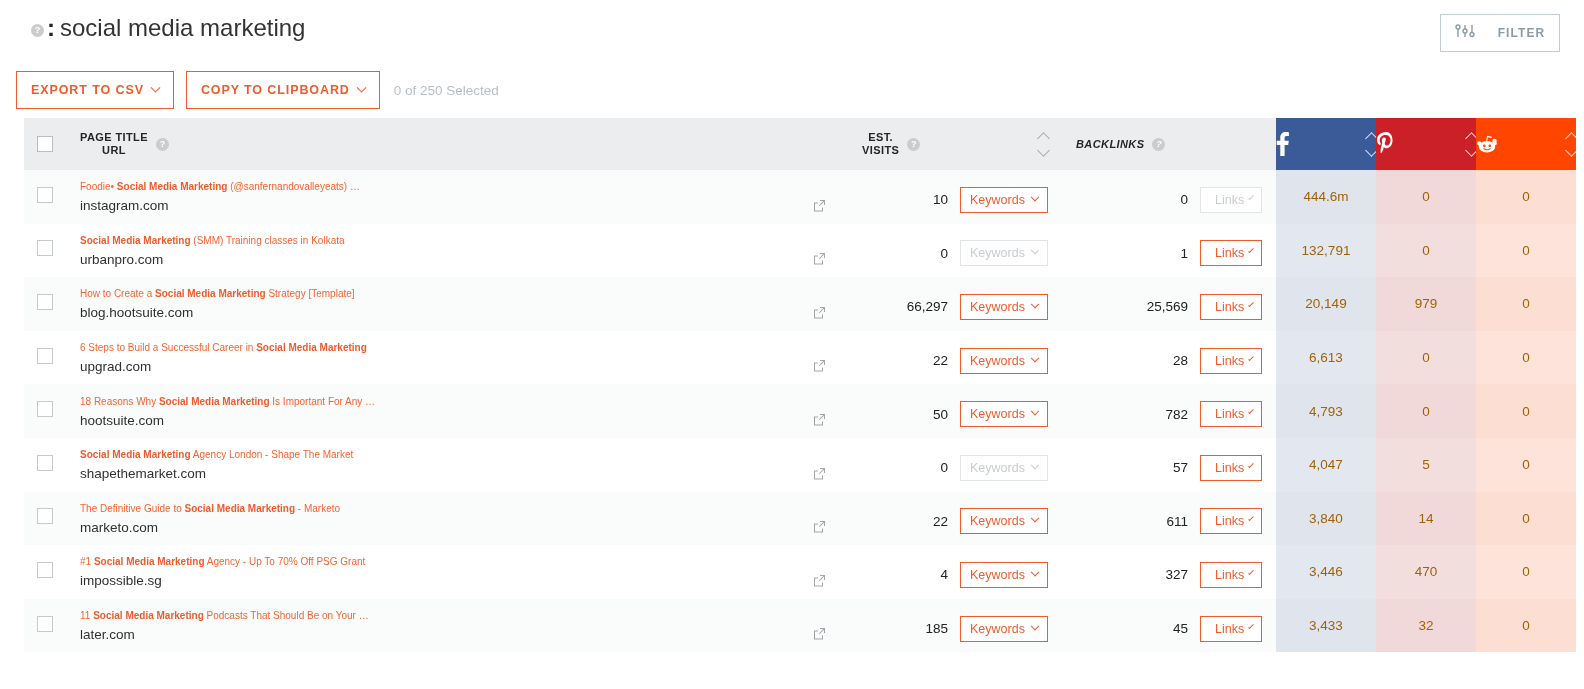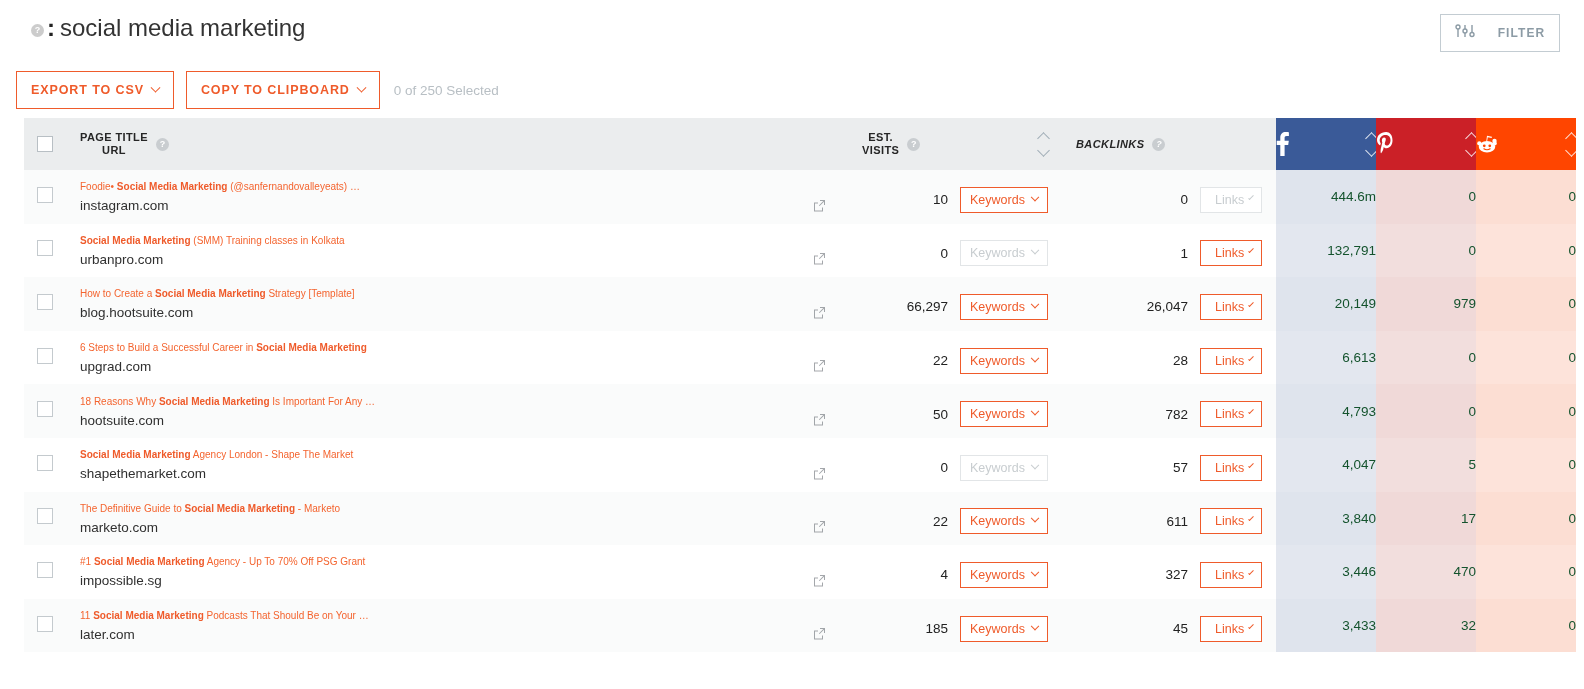--- a/index.html
+++ b/index.html
@@ -235,24 +235,24 @@
   .pill.disabled {
     border-color: #e2e5e7;
     color: #c8cdd0;
     cursor: default;
   }
   .pill .caret { width: 6px; height: 6px; border-width: 1.4px; }
   .pill-kw { width: 88px; justify-content: space-between; }
   .pill-lk { width: 62px; justify-content: center; padding-left: 14px; }
 
   td.cell-social {
-    text-align: right;
+    text-align: center;
     vertical-align: middle;
     font-size: 13.5px;
-    color: #14532d;
+    color: #a16207;
     border-bottom: 1px solid rgba(255,255,255,0.5);
     margin-top: 12px;
   }
   td.cell-fb { background: #e3e7ef; }
   td.cell-fb.odd2 { background: #dfe4ed; }
   td.cell-pin { background: #f2dedd; }
   td.cell-pin.odd2 { background: #f0d9d8; }
   td.cell-red { background: #fde3da; }
   td.cell-red.odd2 { background: #fcded3; }
 </style>
@@ -455,21 +455,21 @@
             <div class="metric-inner">
               <span class="metric-value">66,297</span>
               <span class="pill pill-kw">
                 <span>Keywords</span>
                 <i class="caret"></i>
               </span>
             </div>
           </td>
           <td class="cell cell-metric">
             <div class="metric-inner">
-              <span class="metric-value">26,047</span>
+              <span class="metric-value">25,569</span>
               <span class="pill pill-lk">
                 <span>Links</span>
                 <i class="caret"></i>
               </span>
             </div>
           </td>
           <td class="cell-social cell-fb odd2">20,149</td>
           <td class="cell-social cell-pin odd2">979</td>
           <td class="cell-social cell-red odd2">0</td>
         </tr>
@@ -591,21 +591,21 @@
           <td class="cell cell-metric">
             <div class="metric-inner">
               <span class="metric-value">611</span>
               <span class="pill pill-lk">
                 <span>Links</span>
                 <i class="caret"></i>
               </span>
             </div>
           </td>
           <td class="cell-social cell-fb odd2">3,840</td>
-          <td class="cell-social cell-pin odd2">17</td>
+          <td class="cell-social cell-pin odd2">14</td>
           <td class="cell-social cell-red odd2">0</td>
         </tr>
         <tr class="even">
           <td class="cell cell-check"><span class="row-check"></span></td>
           <td class="cell cell-title">
             <div class="title-line"><span>#1 </span><b>Social Media Marketing</b><span> Agency - Up To 70% Off PSG Grant</span></div>
             <div class="url-line">impossible.sg</div>
             <span class="ext-link"><svg width="13" height="13" viewBox="0 0 13 13">
                 <path d="M1 3.5h4v1H2v7h7v-3h1v4H1z" fill="#5a6067"></path>
                 <path d="M7 1h5v5h-1V2.7L6.6 7.1l-.7-.7L10.3 2H7z" fill="#5a6067"></path>

